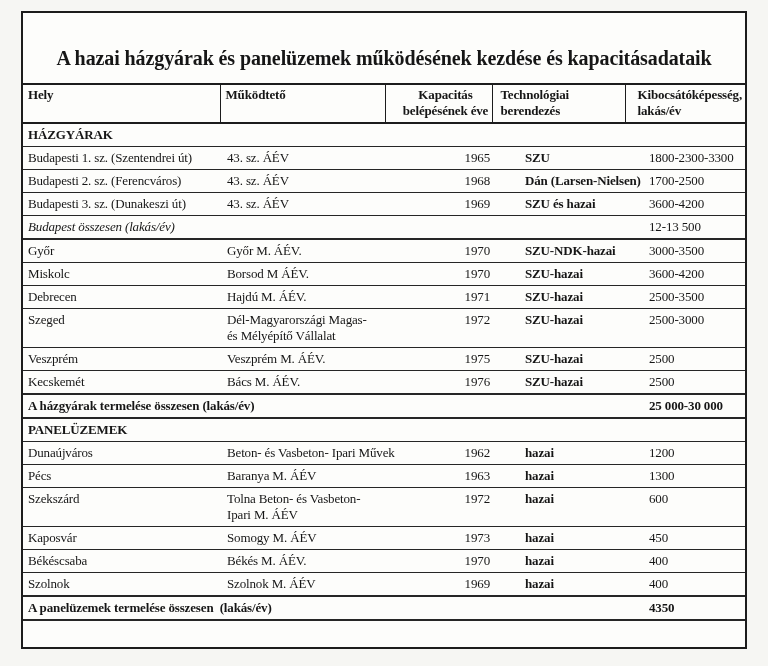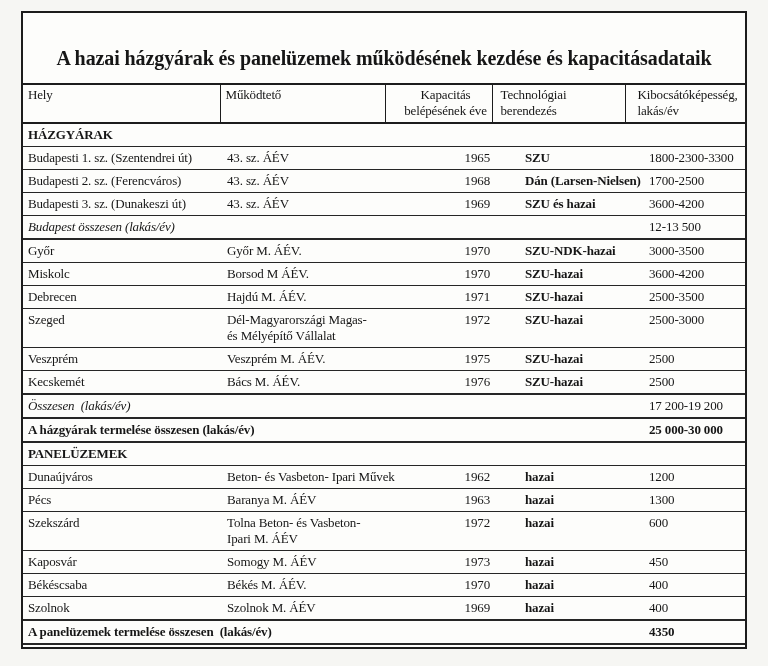--- a/index.html
+++ b/index.html
@@ -45,21 +45,21 @@
   }
   col.c1 { width: 197px; }
   col.c2 { width: 165px; }
   col.c3 { width: 107px; }
   col.c4 { width: 133px; }
   col.c5 { width: 120px; }
 
   th {
     border-top: 2px solid #1c1c1c;
     border-bottom: 2px solid #1c1c1c;
-    font-weight: normal;
+    font-weight: bold;
     text-align: left;
     vertical-align: top;
     white-space: pre;
     padding: 2px 2px 3px 5px;
     line-height: 16px;
     font-size: 13px;
     margin-top: 36px;
   }
   th + th { border-left: 1.4px solid #1c1c1c; }
   th.center { text-align: center; padding-left: 16px; }
@@ -176,24 +176,20 @@
             <td class="tech">SZU-hazai</td>
             <td class="cap">2500</td>
           </tr>
           <tr class="rule2">
             <td>Kecskemét</td>
             <td class="op">Bács M. ÁÉV.</td>
             <td class="year">1976</td>
             <td class="tech">SZU-hazai</td>
             <td class="cap">2500</td>
           </tr>
-          <tr class="rule2 italic">
-            <td class="lbl" colspan="4">Összesen  (lakás/év)</td>
-            <td class="cap">17 200-19 200</td>
-          </tr>
           <tr class="rule2 bold">
             <td class="lbl" colspan="4">A házgyárak termelése összesen (lakás/év)</td>
             <td class="cap">25 000-30 000</td>
           </tr>
           <tr class="section">
             <td class="lbl" colspan="5">PANELÜZEMEK</td>
           </tr>
           <tr>
             <td>Dunaújváros</td>
             <td class="op">Beton- és Vasbeton- Ipari Művek</td>

